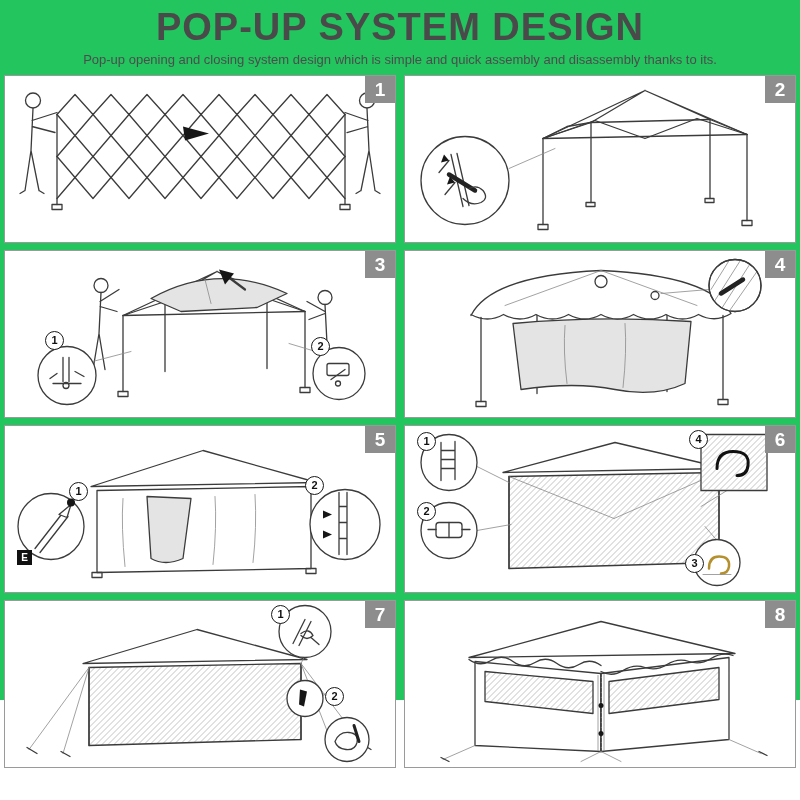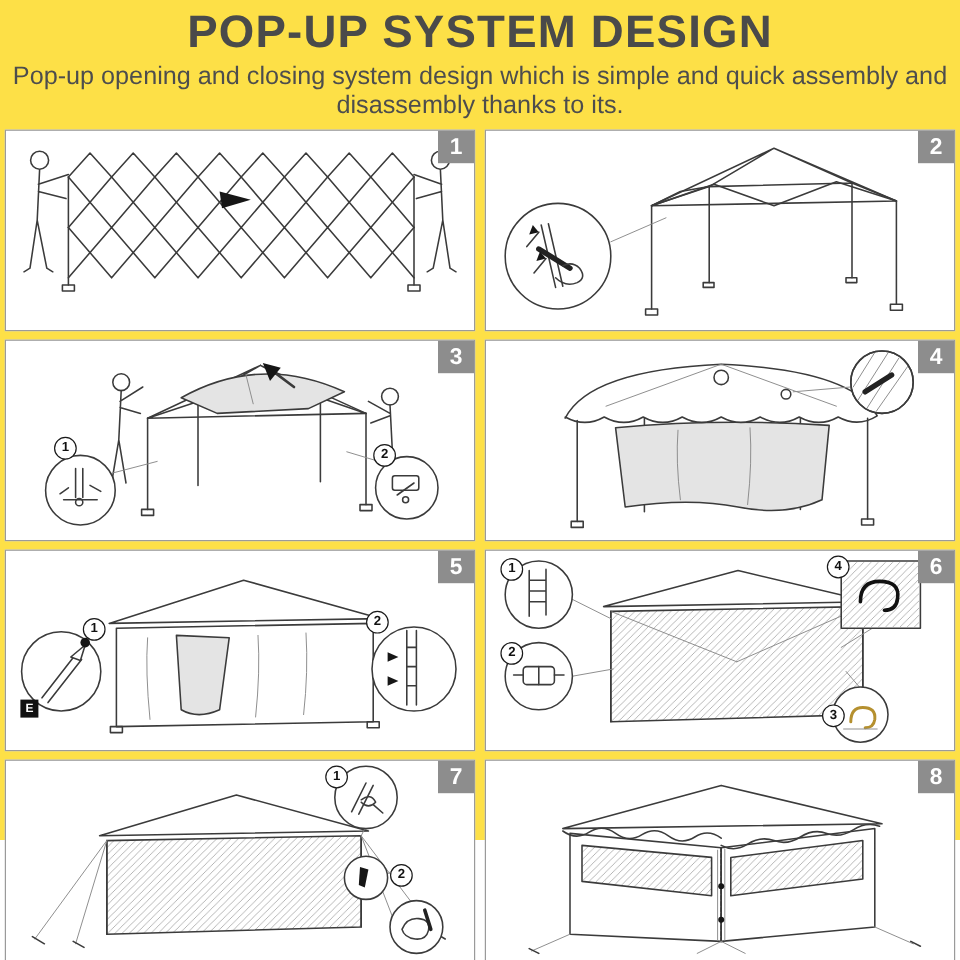--- a/index.html
+++ b/index.html
@@ -1,20 +1,20 @@
 <!DOCTYPE html>
 <html><head>
 <meta charset="utf-8">
 <style>
   html,body{margin:0;padding:0;background:#fff;width:800px;height:800px;overflow:hidden;
     font-family:"Liberation Sans",sans-serif;}
-  .page{width:800px;height:700px;background:#fde047;}
+  .page{width:800px;height:700px;background:#22c55e;}
   header{text-align:center;padding-top:6px;}
   h1{margin:0;font-size:38px;font-weight:bold;letter-spacing:1px;color:#4a4a4a;}
-  .subtitle{margin:3px 0 0 0;font-size:21px;color:#4d4d4d;}
+  .subtitle{margin:3px 0 0 0;font-size:13px;color:#4d4d4d;}
   .grid{display:grid;grid-template-columns:1fr 1fr;gap:7px 8px;padding:8px 4px 0 4px;}
   .panel{position:relative;border:1.5px solid #9a9a9a;height:168px;background:#fff;box-sizing:border-box;}
   .badge{position:absolute;top:0;right:0;width:30px;height:27px;background:#8d8d8d;color:#fff;
     font-weight:bold;font-size:19px;line-height:27px;text-align:center;z-index:4;}
   .callout{position:absolute;width:17px;height:17px;border:1.6px solid #1a1a1a;border-radius:50%;
     background:#fff;color:#111;font-weight:bold;font-size:11px;line-height:17px;text-align:center;z-index:3;}
   .e-label{position:absolute;width:15px;height:15px;background:#111;color:#fff;font-weight:bold;
     font-size:10px;line-height:15px;text-align:center;z-index:3;}
   .ill{width:100%;height:100%;display:block;}
   .ill *{stroke:#3b3b3b;fill:none;stroke-width:1.3;stroke-linecap:round;stroke-linejoin:round;}

